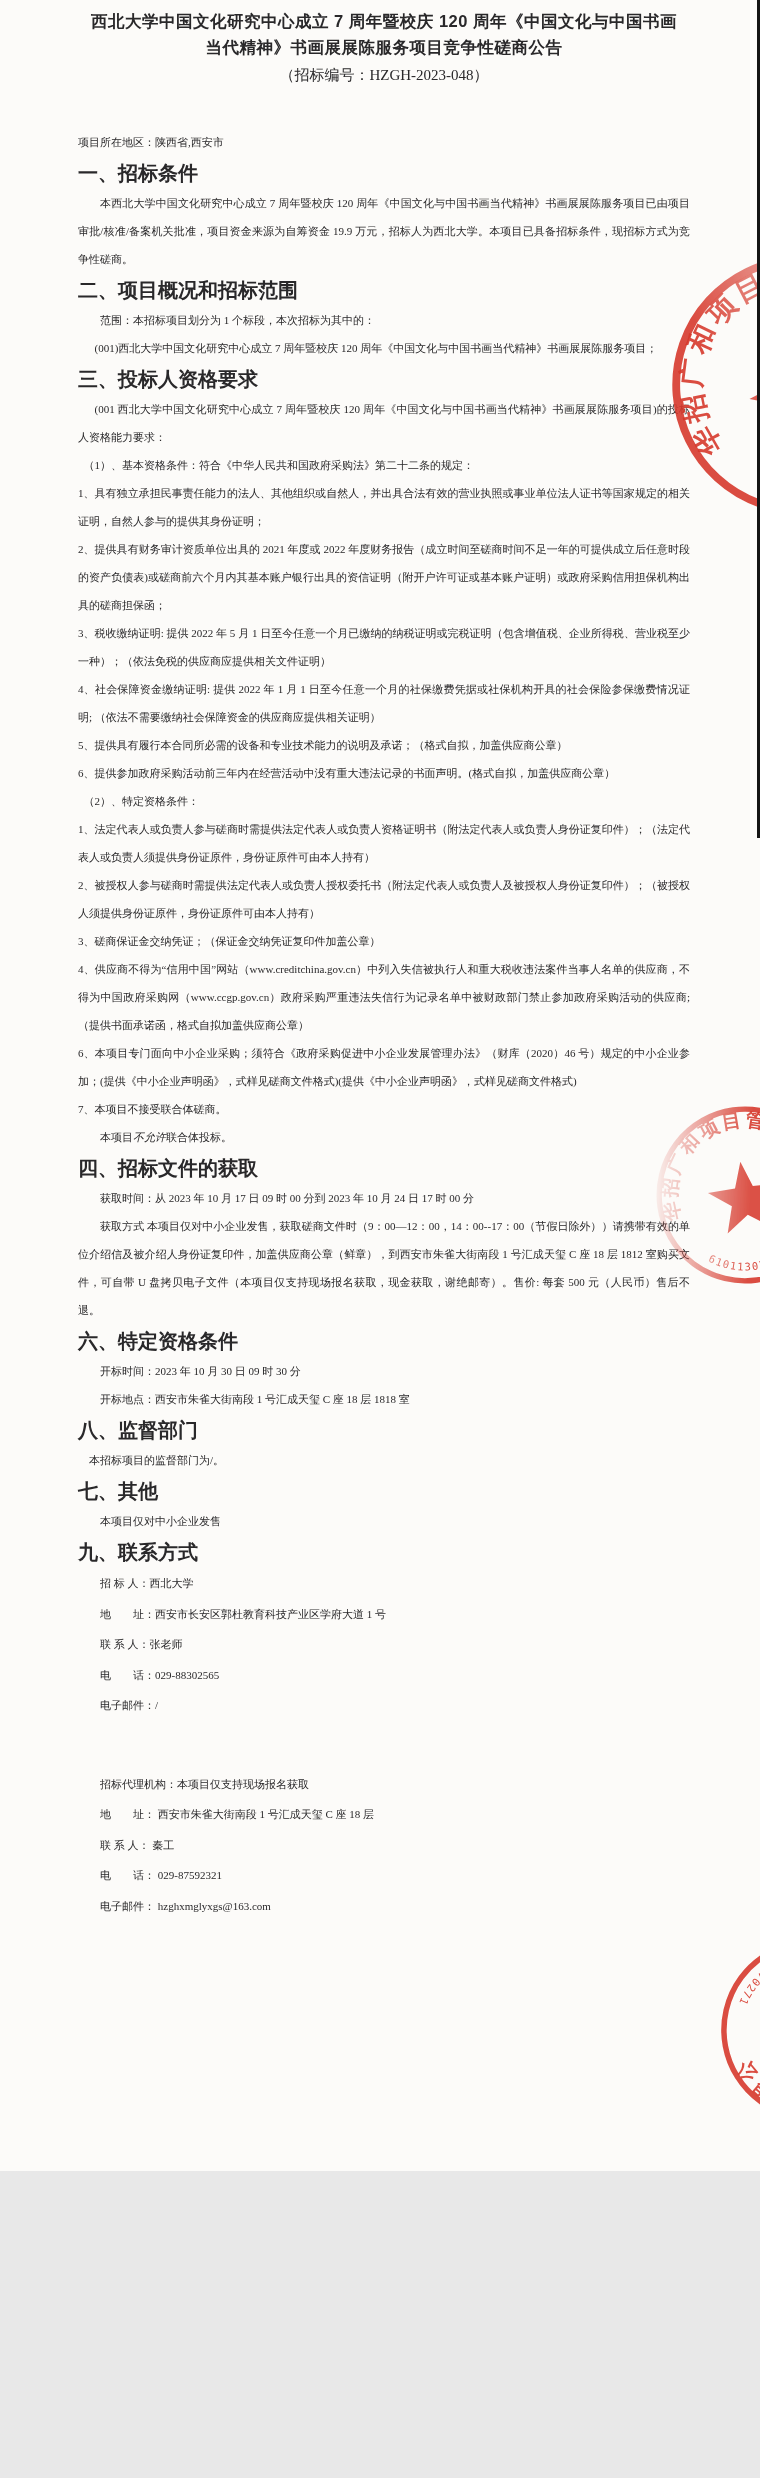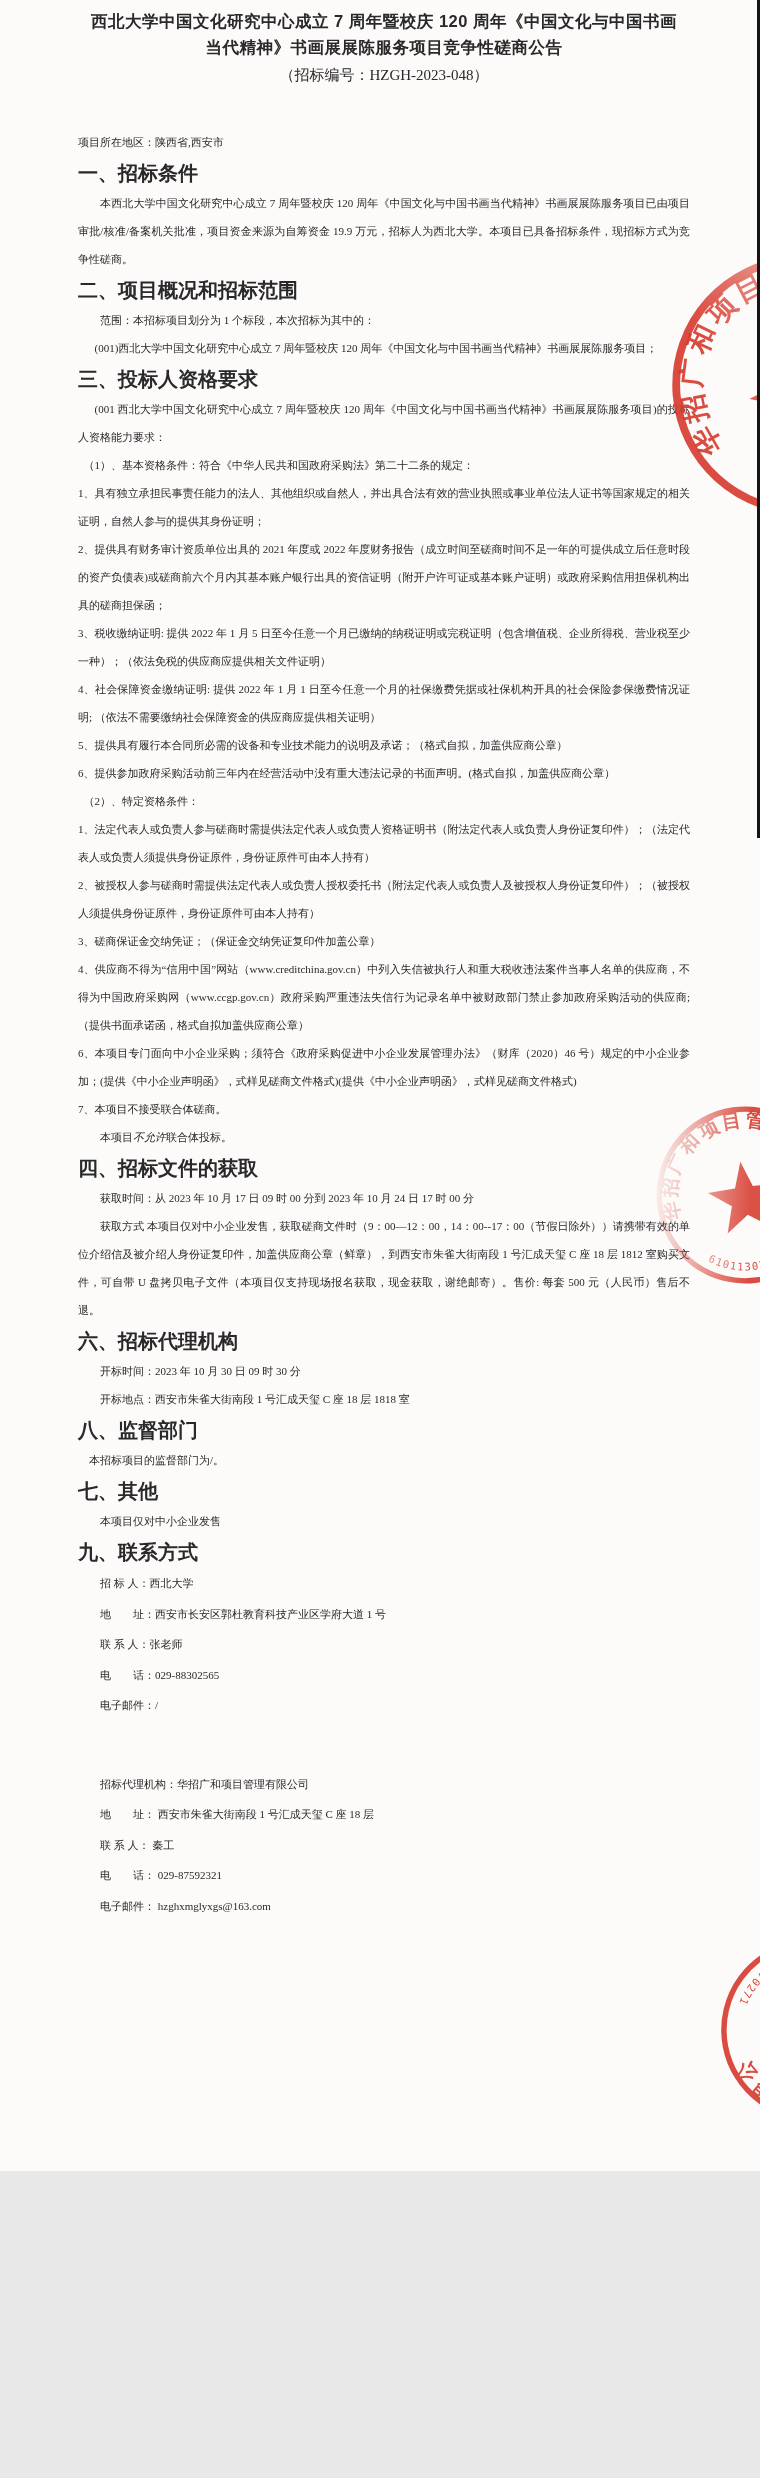--- a/index.html
+++ b/index.html
@@ -108,59 +108,59 @@
           <div class="sec-h">二、项目概况和招标范围</div>
           <p class="para" style="text-indent: 2em;">范围：本招标项目划分为 1 个标段，本次招标为其中的：</p>
           <p class="para" style="text-indent: 1.5em;">(001)西北大学中国文化研究中心成立 7 周年暨校庆 120 周年《中国文化与中国书画当代精神》书画展展陈服务项目；</p>
         </div>
         <div class="sec">
           <div class="sec-h">三、投标人资格要求</div>
           <p class="para" style="text-indent: 1.5em;">(001 西北大学中国文化研究中心成立 7 周年暨校庆 120 周年《中国文化与中国书画当代精神》书画展展陈服务项目)的投标人资格能力要求：</p>
           <p class="para" style="text-indent: 0.5em;">（1）、基本资格条件：符合《中华人民共和国政府采购法》第二十二条的规定：</p>
           <p class="para">1、具有独立承担民事责任能力的法人、其他组织或自然人，并出具合法有效的营业执照或事业单位法人证书等国家规定的相关证明，自然人参与的提供其身份证明；</p>
           <p class="para">2、提供具有财务审计资质单位出具的 2021 年度或 2022 年度财务报告（成立时间至磋商时间不足一年的可提供成立后任意时段的资产负债表)或磋商前六个月内其基本账户银行出具的资信证明（附开户许可证或基本账户证明）或政府采购信用担保机构出具的磋商担保函；</p>
-          <p class="para">3、税收缴纳证明: 提供 2022 年 1 月 5 日至今任意一个月已缴纳的纳税证明或完税证明（包含增值税、企业所得税、营业税至少一种）；（依法免税的供应商应提供相关文件证明）</p>
+          <p class="para">3、税收缴纳证明: 提供 2022 年 5 月 1 日至今任意一个月已缴纳的纳税证明或完税证明（包含增值税、企业所得税、营业税至少一种）；（依法免税的供应商应提供相关文件证明）</p>
           <p class="para">4、社会保障资金缴纳证明: 提供 2022 年 1 月 1 日至今任意一个月的社保缴费凭据或社保机构开具的社会保险参保缴费情况证明; （依法不需要缴纳社会保障资金的供应商应提供相关证明）</p>
           <p class="para">5、提供具有履行本合同所必需的设备和专业技术能力的说明及承诺；（格式自拟，加盖供应商公章）</p>
           <p class="para">6、提供参加政府采购活动前三年内在经营活动中没有重大违法记录的书面声明。(格式自拟，加盖供应商公章）</p>
           <p class="para" style="text-indent: 0.5em;">（2）、特定资格条件：</p>
           <p class="para">1、法定代表人或负责人参与磋商时需提供法定代表人或负责人资格证明书（附法定代表人或负责人身份证复印件）；（法定代表人或负责人须提供身份证原件，身份证原件可由本人持有）</p>
           <p class="para">2、被授权人参与磋商时需提供法定代表人或负责人授权委托书（附法定代表人或负责人及被授权人身份证复印件）；（被授权人须提供身份证原件，身份证原件可由本人持有）</p>
           <p class="para">3、磋商保证金交纳凭证；（保证金交纳凭证复印件加盖公章）</p>
           <p class="para">4、供应商不得为“信用中国”网站（www.creditchina.gov.cn）中列入失信被执行人和重大税收违法案件当事人名单的供应商，不得为中国政府采购网（www.ccgp.gov.cn）政府采购严重违法失信行为记录名单中被财政部门禁止参加政府采购活动的供应商;（提供书面承诺函，格式自拟加盖供应商公章）</p>
           <p class="para">6、本项目专门面向中小企业采购；须符合《政府采购促进中小企业发展管理办法》（财库（2020）46 号）规定的中小企业参加；(提供《中小企业声明函》，式样见磋商文件格式)(提供《中小企业声明函》，式样见磋商文件格式)</p>
           <p class="para">7、本项目不接受联合体磋商。</p>
           <p class="para" style="text-indent: 2em;"><span>本项目</span><span class="ital">不允许</span><span>联合体投标。</span></p>
         </div>
         <div class="sec">
           <div class="sec-h">四、招标文件的获取</div>
           <p class="para" style="text-indent: 2em;">获取时间：从 2023 年 10 月 17 日 09 时 00 分到 2023 年 10 月 24 日 17 时 00 分</p>
           <p class="para" style="text-indent: 2em;">获取方式 本项目仅对中小企业发售，获取磋商文件时（9：00—12：00，14：00--17：00（节假日除外））请携带有效的单位介绍信及被介绍人身份证复印件，加盖供应商公章（鲜章），到西安市朱雀大街南段 1 号汇成天玺 C 座 18 层 1812 室购买文件，可自带 U 盘拷贝电子文件（本项目仅支持现场报名获取，现金获取，谢绝邮寄）。售价: 每套 500 元（人民币）售后不退。</p>
         </div>
         <div class="sec">
-          <div class="sec-h">六、招标代理机构</div>
+          <div class="sec-h">六、特定资格条件</div>
           <p class="para" style="text-indent: 2em;">开标时间：2023 年 10 月 30 日 09 时 30 分</p>
           <p class="para" style="text-indent: 2em;">开标地点：西安市朱雀大街南段 1 号汇成天玺 C 座 18 层 1818 室</p>
         </div>
         <div class="sec">
           <div class="sec-h">八、监督部门</div>
           <p class="para" style="text-indent: 1em;">本招标项目的监督部门为/。</p>
         </div>
         <div class="sec">
           <div class="sec-h">七、其他</div>
           <p class="para" style="text-indent: 2em;">本项目仅对中小企业发售</p>
         </div>
         <div class="sec">
           <div class="sec-h">九、联系方式</div>
           <p class="para contact" style="text-indent: 2em;">招 标 人：西北大学</p>
           <p class="para contact" style="text-indent: 2em;">地　　址：西安市长安区郭杜教育科技产业区学府大道 1 号</p>
           <p class="para contact" style="text-indent: 2em;">联 系 人：张老师</p>
           <p class="para contact" style="text-indent: 2em;">电　　话：029-88302565</p>
           <p class="para contact" style="text-indent: 2em;">电子邮件：/</p>
-          <p class="para contact" style="text-indent: 2em; margin-top: 48px;">招标代理机构：华招广和项目管理有限公司</p>
+          <p class="para contact" style="text-indent: 2em; margin-top: 48px;">招标代理机构：本项目仅支持现场报名获取</p>
           <p class="para contact" style="text-indent: 2em;">地　　址： 西安市朱雀大街南段 1 号汇成天玺 C 座 18 层</p>
           <p class="para contact" style="text-indent: 2em;">联 系 人： 秦工</p>
           <p class="para contact" style="text-indent: 2em;">电　　话： 029-87592321</p>
           <p class="para contact" style="text-indent: 2em;">电子邮件： hzghxmglyxgs@163.com</p>
         </div>
       </div>
   </div>
 
   <div class="sig-block">
     <div class="sig-row sig-row-1">

